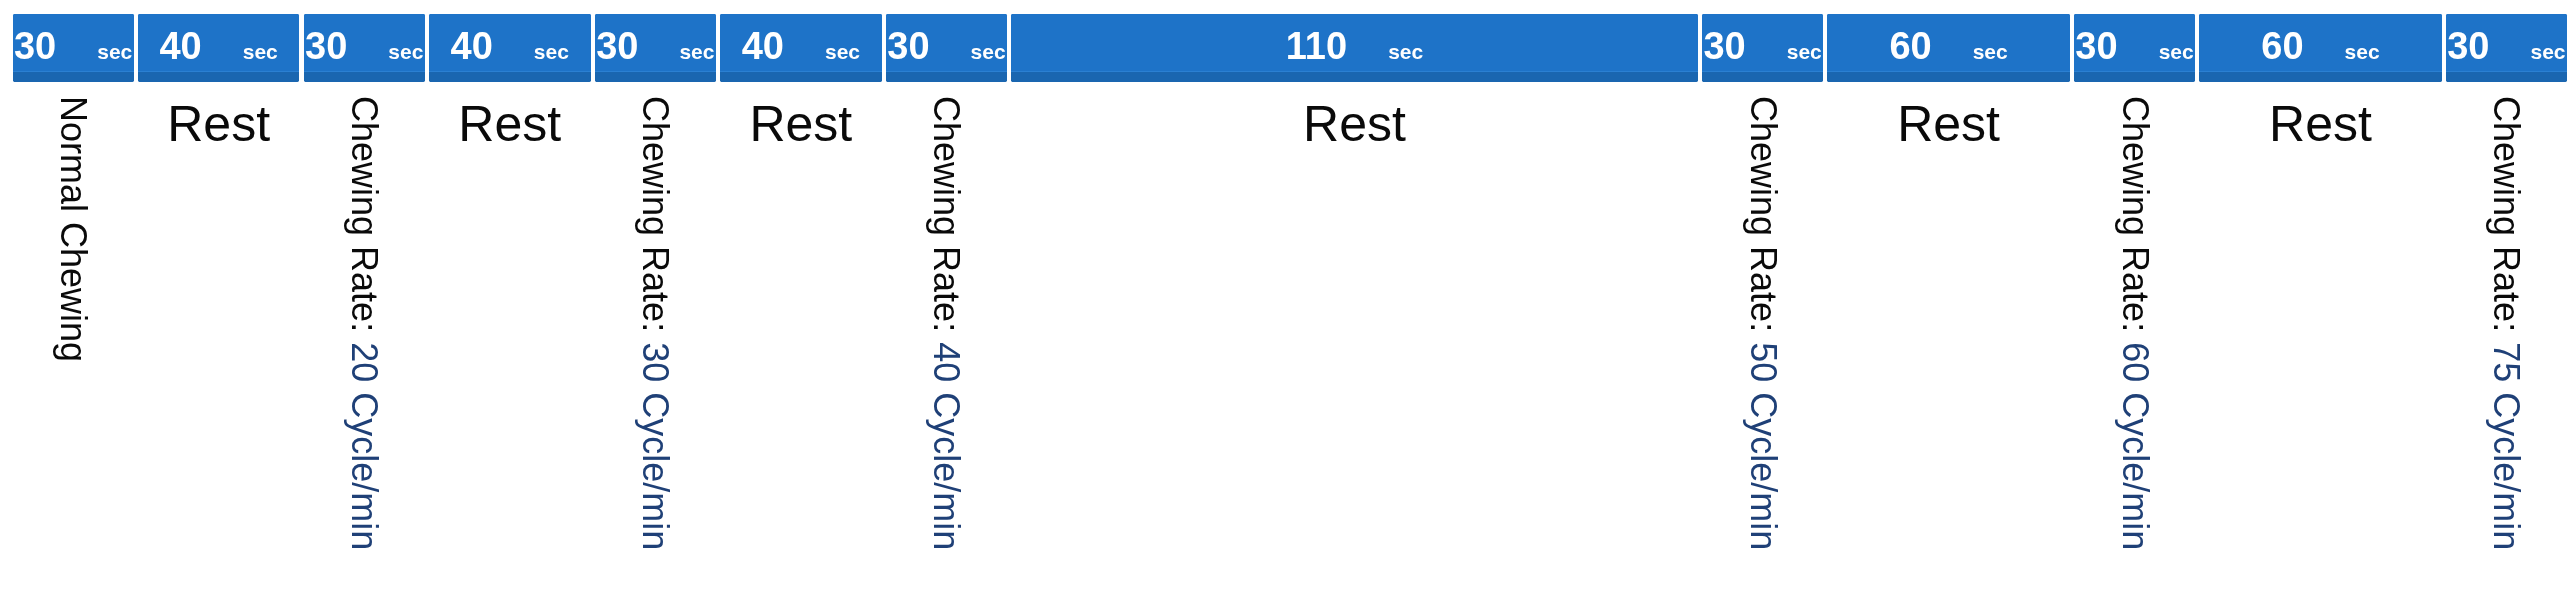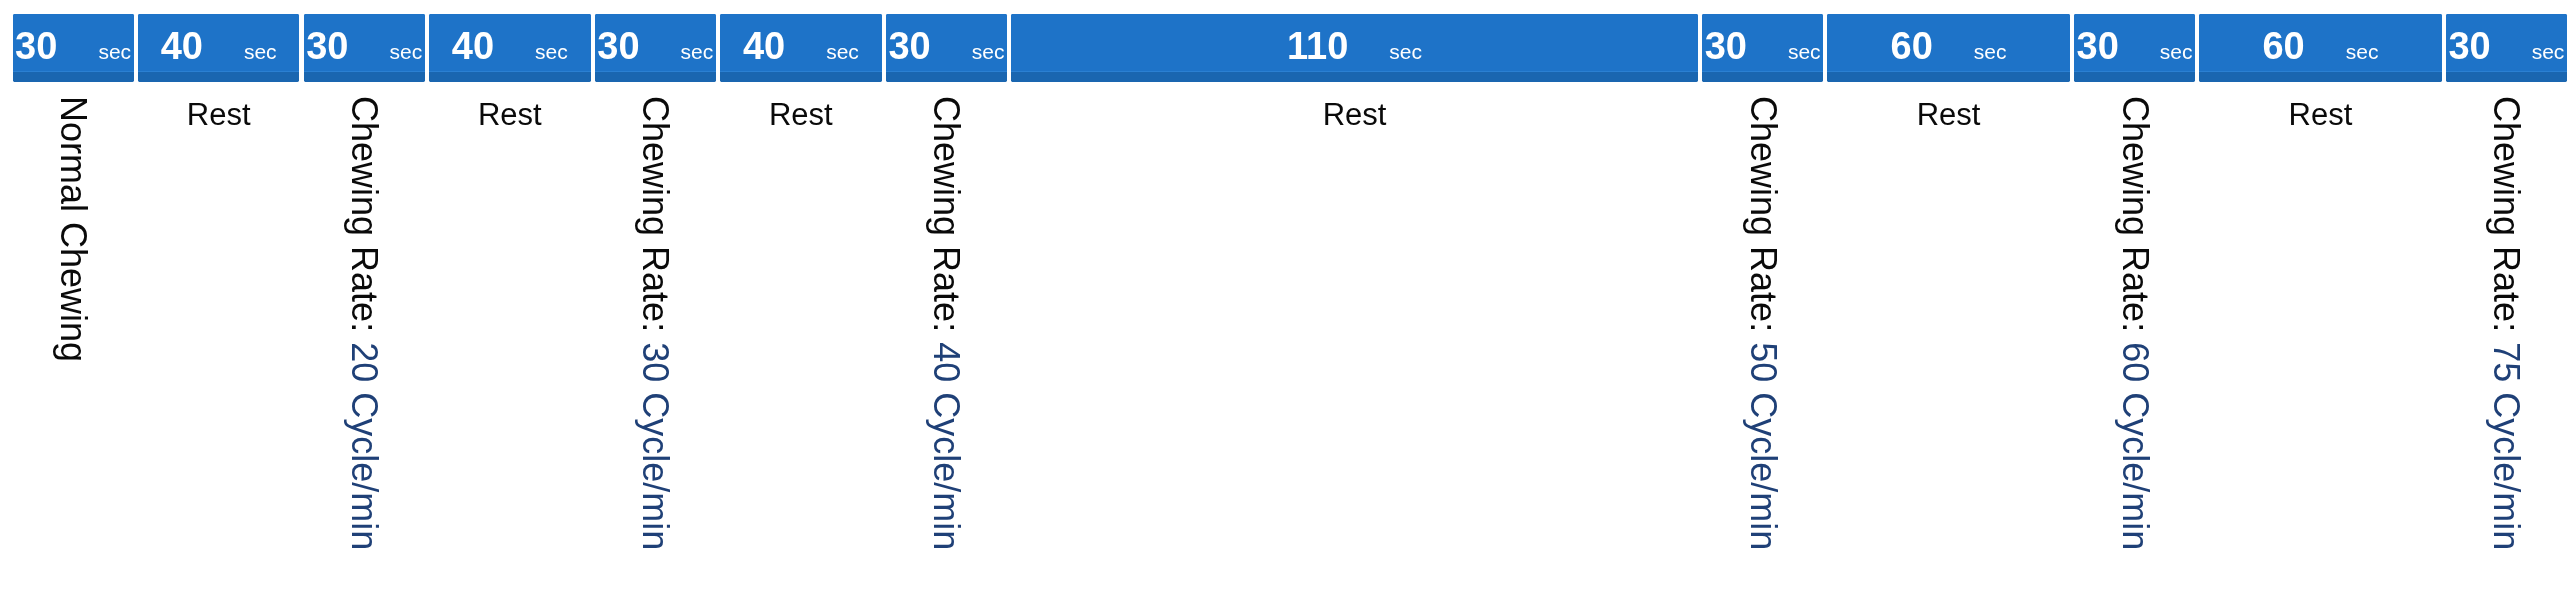--- a/index.html
+++ b/index.html
@@ -50,34 +50,34 @@
     transform: translateY(-2.1px);
     white-space: nowrap;
   }
   .num {
     font-size: 38px;
     font-weight: bold;
     line-height: 1;
   }
   .unit {
     font-size: 21px;
-    font-weight: normal;
+    font-weight: bold;
     line-height: 1;
     margin-left: 32px;
   }
   .below {
     flex: 1 1 auto;
     display: flex;
     justify-content: center;
     align-items: flex-start;
     padding-top: 14px;
     overflow: hidden;
   }
   .rest {
-    font-size: 31px;
+    font-size: 50px;
     line-height: 1;
     color: var(--text-black);
     padding-top: 2.8px;
     white-space: nowrap;
   }
   .vlabel {
     writing-mode: vertical-rl;
     text-orientation: mixed;
     font-size: 36px;
     line-height: 1;

